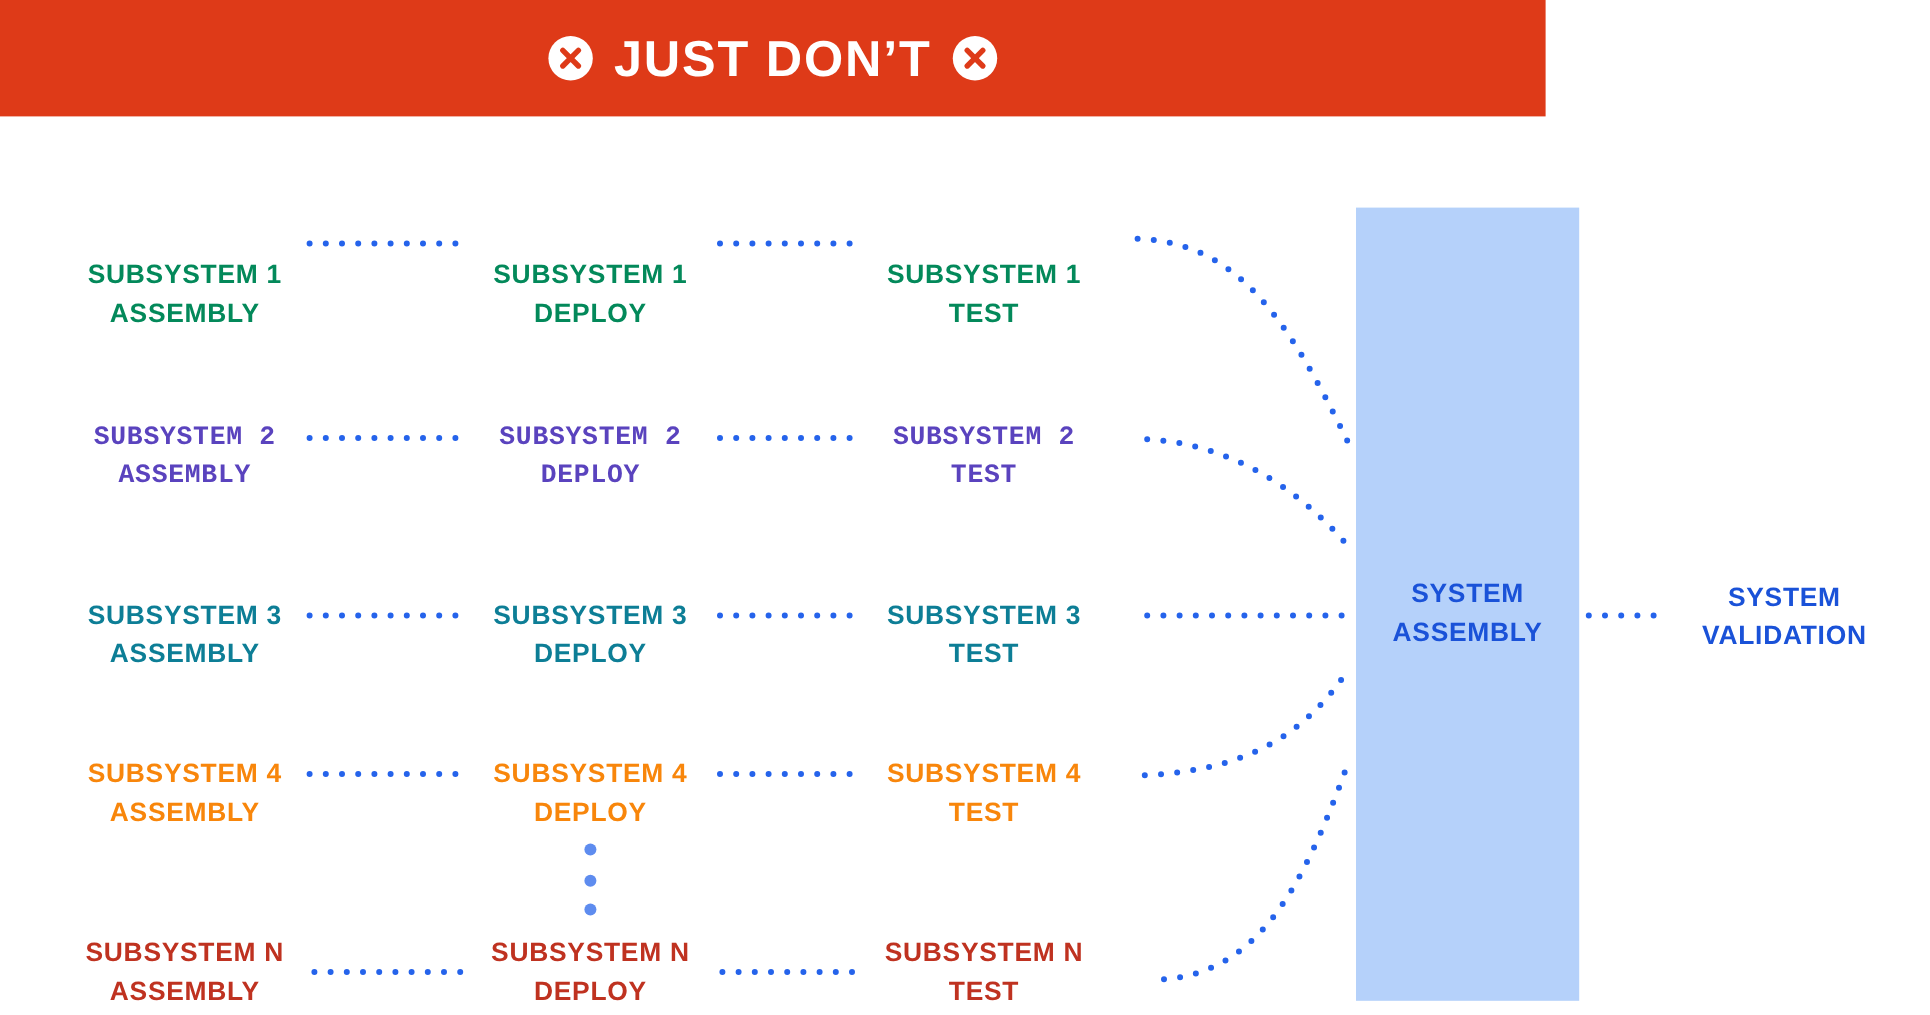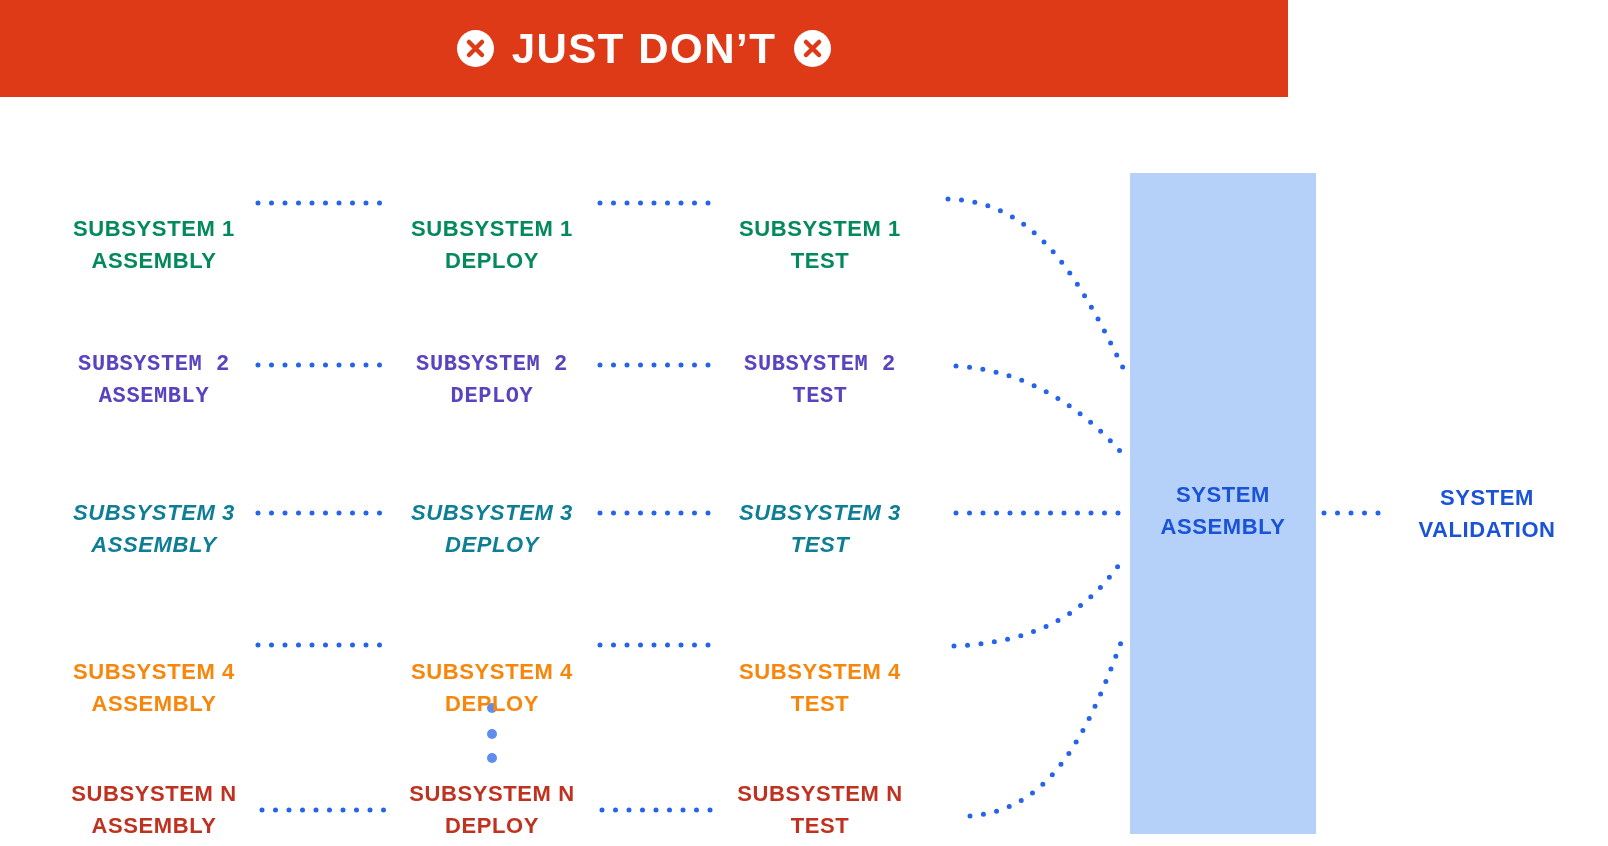--- a/index.html
+++ b/index.html
@@ -51,22 +51,22 @@
     width: 260px;
     text-align: center;
     font-size: 22px;
     font-weight: 800;
     line-height: 32px;
     letter-spacing: 0.6px;
     white-space: nowrap;
   }
   .r0 { top: 187px; margin-top: 26px; }
   .r1 { top: 349px; font-family: Liberation Mono, monospace; }
-  .r2 { top: 497px; font-style: italic; }
-  .r3 { top: 656px; }
+  .r2 { top: 497px; }
+  .r3 { top: 629px; }
   .r4 { top: 778px; text-align: center; }
   .c0 { left: 24px; }
   .c1 { left: 362px; }
   .c2 { left: 690px; }
   
   .assembly-box {
     position: absolute;
     left: 1130px;
     top: 173px;
     width: 186px;

